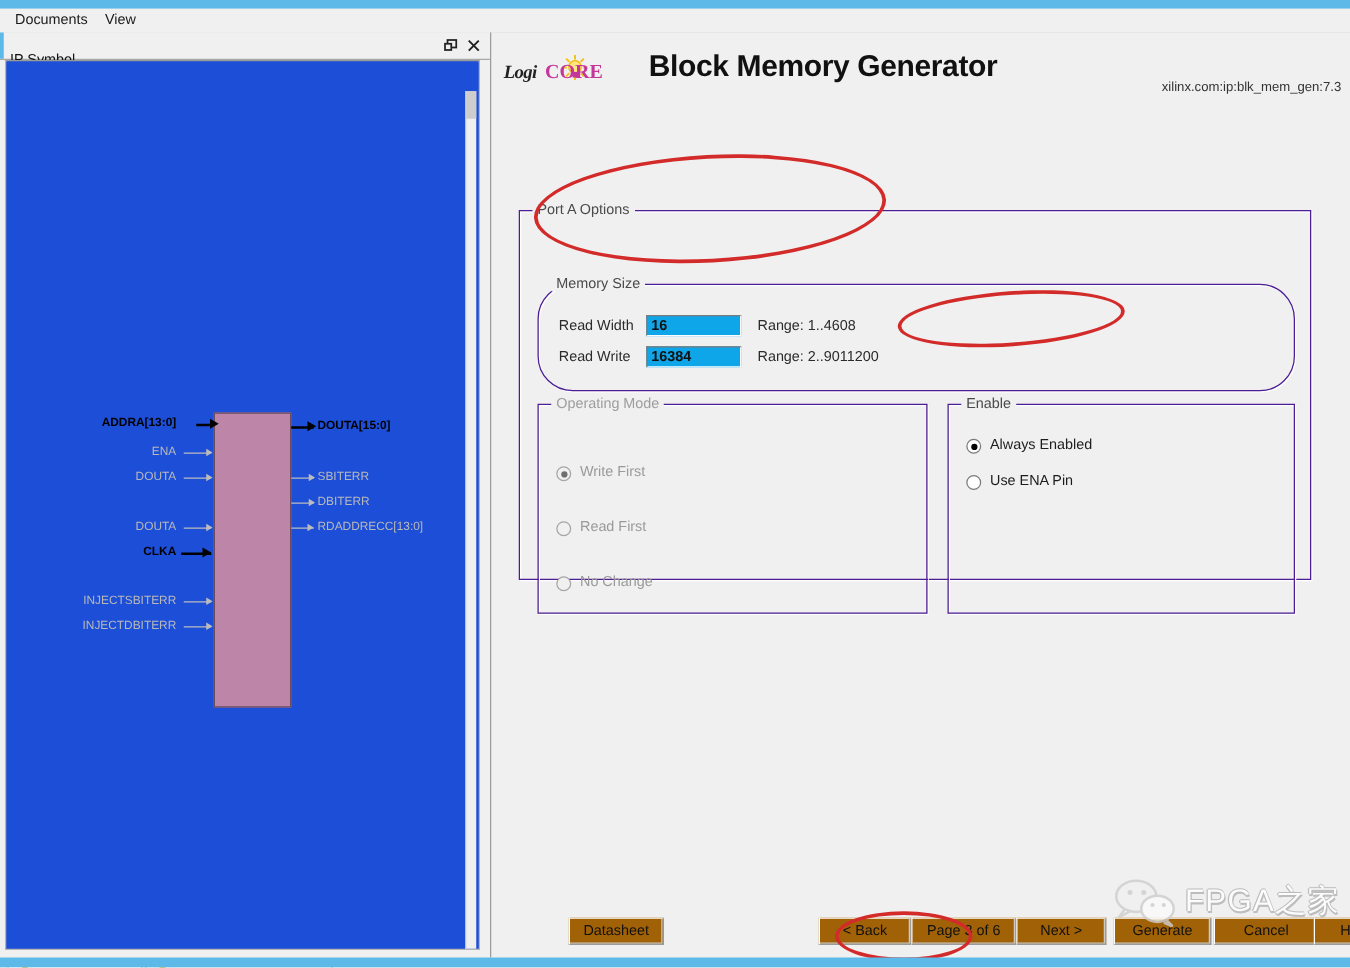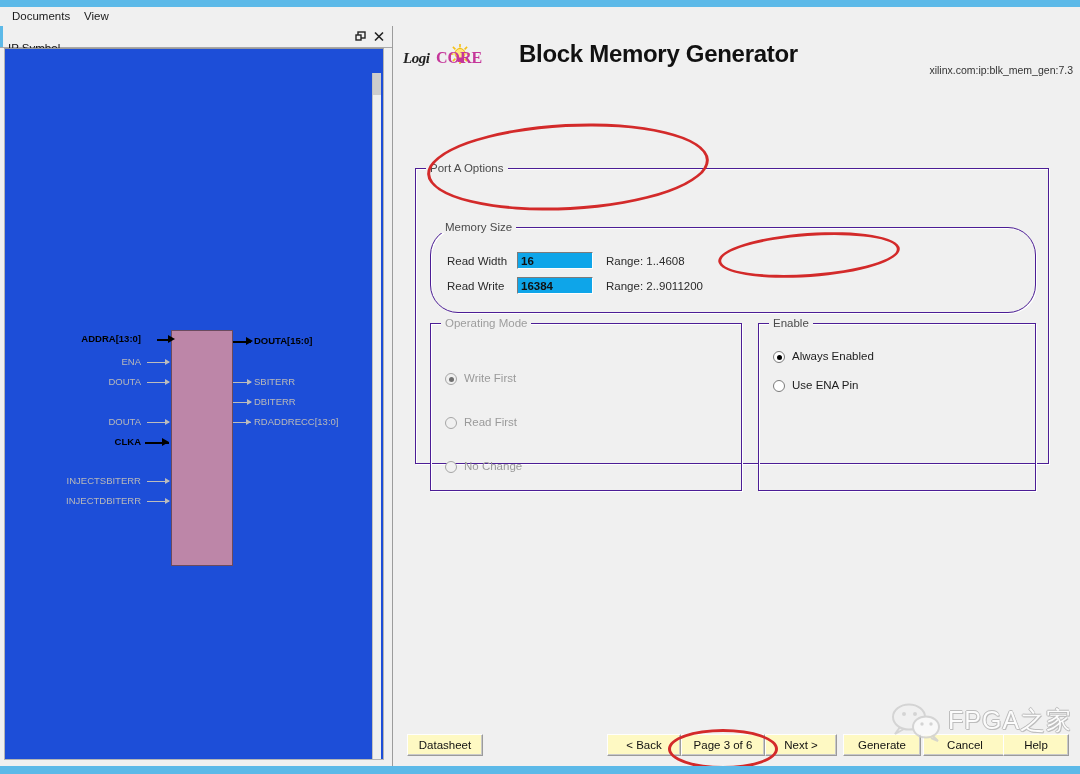--- a/index.html
+++ b/index.html
@@ -100,25 +100,25 @@
   .radio-row{position:absolute;height:16px;}
   .radio{position:absolute;left:0;top:1px;width:12px;height:12px;border-radius:50%;
      background:#fff;border:1px solid #7b7b7b;box-sizing:border-box;cursor:pointer;}
   .radio.dim{background:#f0f0f0;border-color:#a6a6a6;}
   .radio .dot{position:absolute;left:2.5px;top:2.5px;width:5px;height:5px;border-radius:50%;background:#000;}
   .radio.dim .dot{background:#6f6f6f;}
   .radio-lbl{position:absolute;left:19px;top:0;font-size:11.5px;color:#1d1d1d;white-space:nowrap;}
   .radio-lbl.dim{color:#9a9a9a;}
 
   
-  .btn{position:absolute;height:22px;background:#fef9c3;
+  .btn{position:absolute;height:22px;background:#a16207;
      border:1px solid #9b9b9b;border-top-color:#fefefe;border-left-color:#fefefe;
      box-shadow:inset -1px -1px 0 #c9c9c9;
      font-family:"Liberation Sans","DejaVu Sans",sans-serif;font-size:11.5px;color:#111;
-     line-height:20px;text-align:center;cursor:pointer;box-sizing:border-box;}
+     line-height:20px;text-align:center;cursor:pointer;box-sizing:border-box;margin-left:48px;}
 
   
   .annot{position:absolute;pointer-events:none;}
   .ellipse{position:absolute;border:3px solid #d32a2a;border-radius:50%;}
 
   
   .wm{position:absolute;pointer-events:none;opacity:.82;}
   .wm-text{position:absolute;left:60px;top:4px;font-size:25px;color:#ffffff;
      font-family:"Liberation Sans","DejaVu Sans",sans-serif;
      text-shadow:0 0 1px #9a9a9a,1px 1px 0 #b5b5b5,-1px 0 0 #b5b5b5,0 -1px 0 #b5b5b5,0 1px 0 #b5b5b5;

